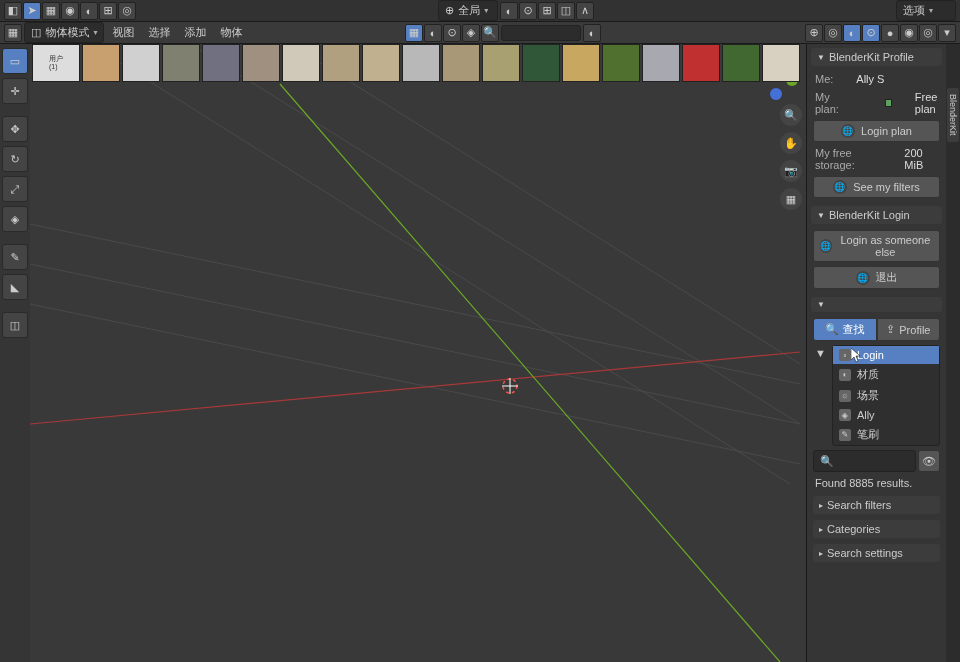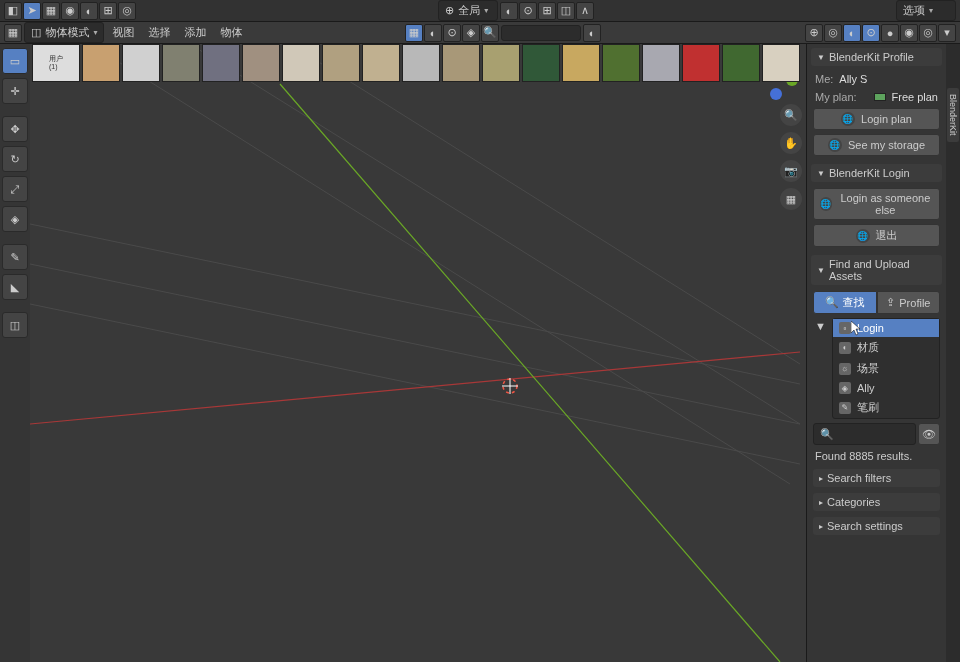--- a/index.html
+++ b/index.html
@@ -39,21 +39,21 @@
 
 
 .gizmo { position: absolute; right: 6px; top: 8px; width: 44px; height: 44px; }
 .gizmo-dot { position: absolute; width: 12px; height: 12px; border-radius: 50%; font-size: 7px; display: flex; align-items: center; justify-content: center; color: #fff; }
 
 
 .right-panel { width: 140px; background: #353535; border-left: 1px solid #1a1a1a; overflow-y: auto; padding: 4px; }
 .panel-header { background: #3c3c3c; border-radius: 3px; padding: 3px 6px; margin-bottom: 4px; display: flex; align-items: center; gap: 4px; cursor: pointer; }
 .panel-header .tri { font-size: 8px; }
 .panel-body { padding: 2px 2px 8px 2px; display: flex; flex-direction: column; gap: 4px; }
-.prop-row { display: flex; align-items: center; gap: 6px; font-size: 10px; padding: 1px 2px; }
+.prop-row { display: flex; align-items: center; gap: 23px; font-size: 10px; padding: 1px 2px; }
 .prop-label { color: #aaa; }
 .prop-val { color: #ddd; }
 .chip { width: 12px; height: 8px; background: #5da35d; border: 1px solid #222; }
 .panel-btn { background: #555; border: 1px solid #333; border-radius: 3px; padding: 3px 6px; text-align: center; cursor: pointer; display: flex; align-items: center; gap: 6px; justify-content: center; }
 .panel-btn .bicon { width: 14px; height: 14px; background: #444; border-radius: 7px; display: flex; align-items: center; justify-content: center; font-size: 9px; }
 
 .tab-row { display: flex; gap: 0; }
 .tab-half { flex: 1; background: #555; border: 1px solid #333; padding: 3px 4px; display: flex; align-items: center; justify-content: center; gap: 4px; cursor: pointer; }
 .tab-half.active { background: #5680c2; color: #fff; }
 .tab-half:first-child { border-radius: 3px 0 0 3px; }
@@ -233,44 +233,47 @@
       <div class="prop-row">
         <span class="prop-label">My plan:</span>
         <span style="flex:1"></span>
         <span class="chip"></span>
         <span class="prop-val">Free plan</span>
       </div>
       <div class="panel-btn">
         <span class="bicon">🌐</span>
         <span>Login plan</span>
       </div>
+      <div class="prop-row">
+        <span class="prop-label">My free storage:</span>
+        <span class="prop-val">200 MiB</span>
+      </div>
       <div class="panel-btn">
         <span class="bicon">🌐</span>
-        <span>See my storage</span>
+        <span>See my filters</span>
       </div>
     </div>
 
     <div class="panel-header">
       <span class="tri">▼</span>
         <span>BlenderKit Login</span>
     </div>
     <div class="panel-body">
       <div class="panel-btn">
         <span class="bicon">🌐</span>
         <span>Login as someone else</span>
       </div>
       <div class="panel-btn">
         <span class="bicon">🌐</span>
         <span>退出</span>
       </div>
     </div>
 
     <div class="panel-header">
       <span class="tri">▼</span>
-        <span>Find and Upload Assets</span>
     </div>
     <div class="panel-body">
       <div class="tab-row">
         <div class="tab-half active">
           <span>🔍</span>
           <span>查找</span>
         </div>
         <div class="tab-half">
           <span>⇪</span>
           <span>Profile</span>

